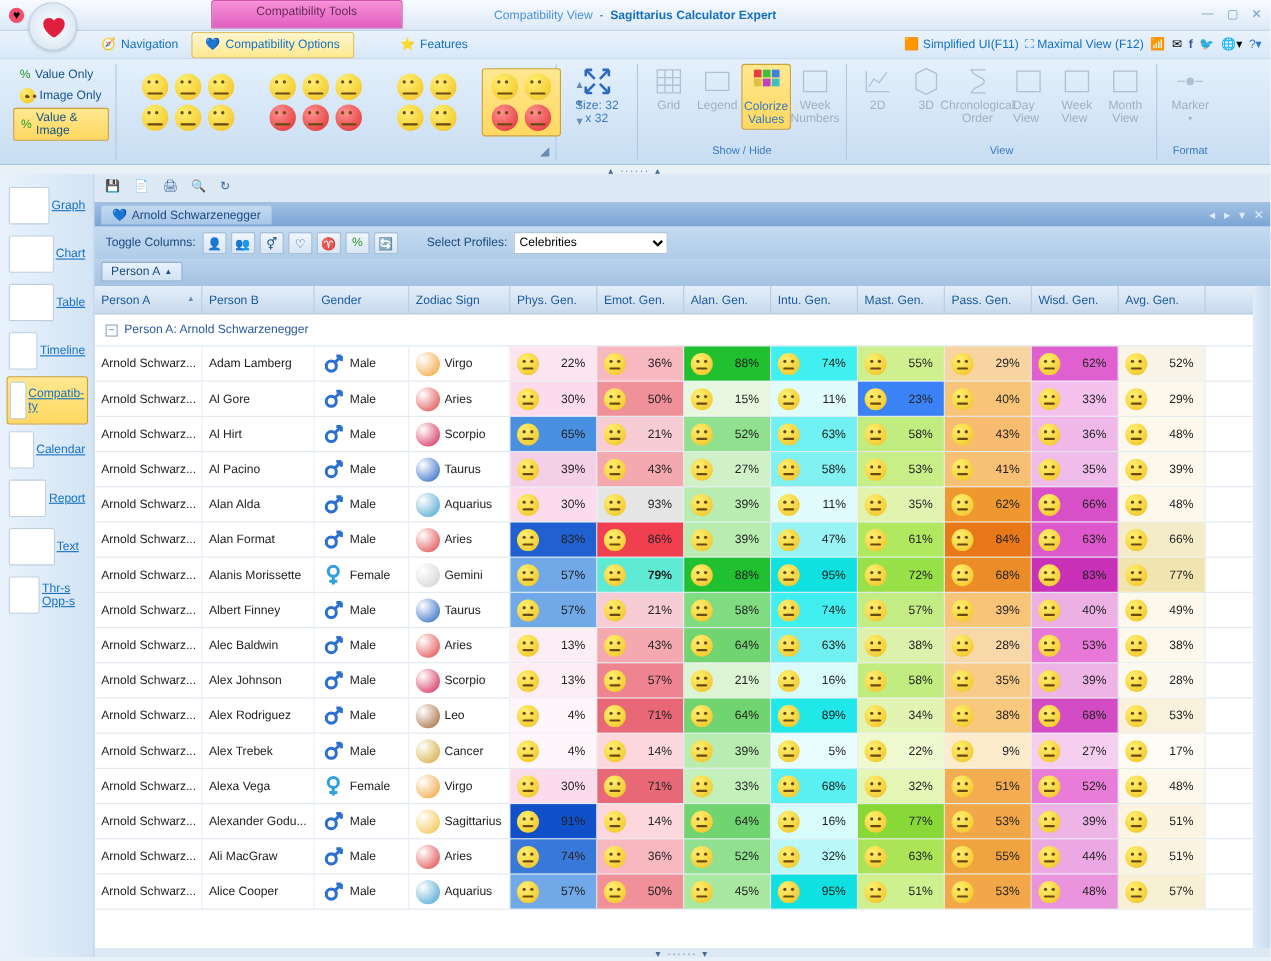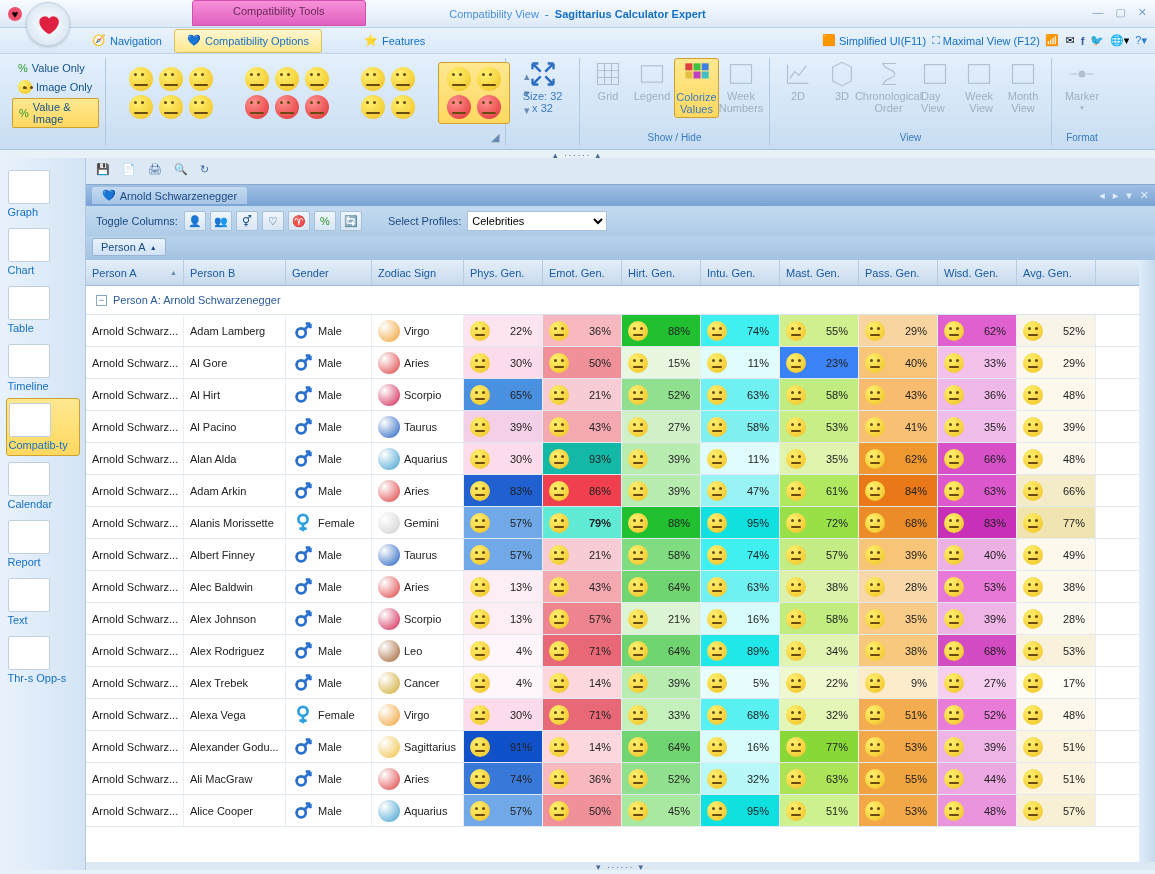--- a/index.html
+++ b/index.html
@@ -40,21 +40,21 @@
 .r-bigbtn.dis{color:#a0b0c0;}
 .r-bigicon{width:28px;height:28px;}
 .r-row{display:flex;}
 .dialog-launcher{position:absolute;right:2px;bottom:2px;width:12px;height:12px;color:#6a8ab0;}
 
 .collapse-handle{height:8px;text-align:center;color:#4a6a90;font-size:9px;letter-spacing:2px;}
 
 
 .main{display:flex;height:712px;}
 .sidebar{width:86px;background:linear-gradient(90deg,#e8f2fc,#d4e4f4);border-right:1px solid #b0c8e0;display:flex;flex-direction:column;align-items:center;padding-top:8px;gap:2px;overflow:hidden;}
-.side-item{display:flex;flex-direction:column;align-items:flex-start;gap:2px;padding:4px 2px;width:74px;cursor:pointer;color:#1570c4;border-radius:3px;}
+.side-item{display:flex;flex-direction:row;align-items:center;gap:2px;padding:4px 2px;width:74px;cursor:pointer;color:#1570c4;border-radius:3px;text-decoration:underline;}
 .side-item.sel{background:linear-gradient(#ffe890,#ffd860);border:1px solid #d0a030;}
 .side-icon{width:42px;height:34px;background:#fff;border:1px solid #c0d0e0;border-radius:2px;display:flex;align-items:center;justify-content:center;}
 
 .content{flex:1;display:flex;flex-direction:column;background:#dce8f4;}
 .toolbar{height:26px;display:flex;align-items:center;gap:10px;padding:0 10px;}
 .tb-icon{width:16px;height:16px;color:#3a6aa0;cursor:pointer;}
 
 .tab-header{height:22px;background:linear-gradient(#a0c0e4,#7aa4d4);display:flex;align-items:center;padding:0 6px;color:#fff;border-top:1px solid #88a8cc;}
 .tab-header .tab{background:linear-gradient(#c4daf0,#a8c6e8);color:#1a4a80;padding:2px 10px;border-radius:3px 3px 0 0;display:flex;align-items:center;gap:4px;}
 .tab-ctrls{margin-left:auto;display:flex;gap:8px;color:#e0ecf8;}
@@ -286,21 +286,21 @@
       <div class="r-bigbtn dis">
           <svg class="r-bigicon" viewBox="0 0 24 24">
             <rect x="3" y="4" width="18" height="16" fill="none" stroke="#b0c0d0"></rect>
           </svg>
           <span style="text-align:left;">Day View</span>
         </div>
       <div class="r-bigbtn dis">
           <svg class="r-bigicon" viewBox="0 0 24 24">
             <rect x="3" y="4" width="18" height="16" fill="none" stroke="#b0c0d0"></rect>
           </svg>
-          <span style="text-align:right;">Week View</span>
+          <span style="text-align:left;">Week View</span>
         </div>
       <div class="r-bigbtn dis">
           <svg class="r-bigicon" viewBox="0 0 24 24">
             <rect x="3" y="4" width="18" height="16" fill="none" stroke="#b0c0d0"></rect>
           </svg>
           <span style="text-align:center;">Month View</span>
         </div>
     </div>
     <div class="r-group-label">View</div>
   </div>
@@ -406,21 +406,21 @@
 
     <div style="display:flex;flex:1;overflow:hidden;">
       <div style="flex:1;display:flex;flex-direction:column;overflow:hidden;">
         <div class="thead" id="thead">
             <div class="th c-pa sort">Person A</div>
             <div class="th c-pb">Person B</div>
             <div class="th c-gen">Gender</div>
             <div class="th c-zod">Zodiac Sign</div>
             <div class="th c-v">Phys. Gen.</div>
             <div class="th c-v">Emot. Gen.</div>
-            <div class="th c-v">Hirt. Gen.</div>
+            <div class="th c-v">Alan. Gen.</div>
             <div class="th c-v">Intu. Gen.</div>
             <div class="th c-v">Mast. Gen.</div>
             <div class="th c-v">Pass. Gen.</div>
             <div class="th c-v">Wisd. Gen.</div>
             <div class="th c-v">Avg. Gen.</div>
           </div>
         <div class="tbody" id="tbody">
             <div class="group-row">
               <span class="exp">−</span>
               <span>Person A:  Arnold Schwarzenegger</span>
@@ -594,21 +594,21 @@
               <div class="cell c-pb">Alan Alda</div>
               <div class="cell c-gen"><span class="gender-icon"><svg viewBox="0 0 24 24">
                     <circle cx="10" cy="14" r="5" fill="none" stroke="#2a70d0" stroke-width="3"></circle>
                     <path d="M14 10l6-6M20 4h-5M20 4v5" stroke="#2a70d0" stroke-width="3" fill="none"></path>
                   </svg></span>Male</div>
               <div class="cell c-zod"><span class="zod-icon" style="background:radial-gradient(circle at 30% 30%,#fff,#40a0d0);"></span>Aquarius</div>
               <div class="cell c-v val" style="background:#fcdcec;">
                 <span class="f"></span>
                 <span class="pct">30%</span>
               </div>
-              <div class="cell c-v val" style="background:#14b8a6;">
+              <div class="cell c-v val" style="background:#e5e5e5;">
                 <span class="f"></span>
                 <span class="pct">93%</span>
               </div>
               <div class="cell c-v val" style="background:#b8ecb0;">
                 <span class="f"></span>
                 <span class="pct">39%</span>
               </div>
               <div class="cell c-v val" style="background:#e0fcfc;">
                 <span class="f"></span>
                 <span class="pct">11%</span>
@@ -625,21 +625,21 @@
                 <span class="f"></span>
                 <span class="pct">66%</span>
               </div>
               <div class="cell c-v val" style="background:#fcf8ec;">
                 <span class="f"></span>
                 <span class="pct">48%</span>
               </div>
             </div>
             <div class="row">
               <div class="cell c-pa">Arnold Schwarz...</div>
-              <div class="cell c-pb">Adam Arkin</div>
+              <div class="cell c-pb">Alan Format</div>
               <div class="cell c-gen"><span class="gender-icon"><svg viewBox="0 0 24 24">
                     <circle cx="10" cy="14" r="5" fill="none" stroke="#2a70d0" stroke-width="3"></circle>
                     <path d="M14 10l6-6M20 4h-5M20 4v5" stroke="#2a70d0" stroke-width="3" fill="none"></path>
                   </svg></span>Male</div>
               <div class="cell c-zod"><span class="zod-icon" style="background:radial-gradient(circle at 30% 30%,#fff,#e04040);"></span>Aries</div>
               <div class="cell c-v val" style="background:#2060d0;">
                 <span class="f"></span>
                 <span class="pct">83%</span>
               </div>
               <div class="cell c-v val" style="background:#f04050;">

